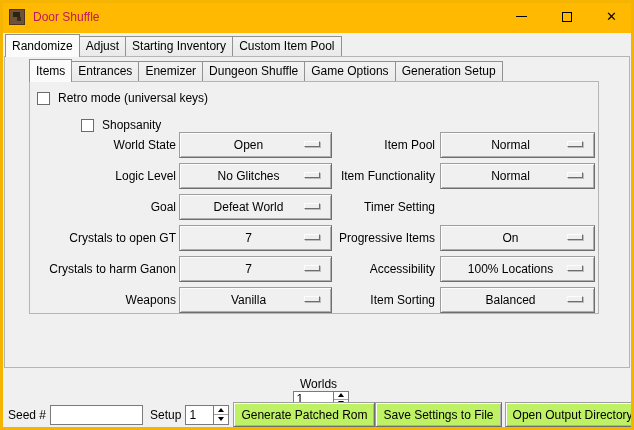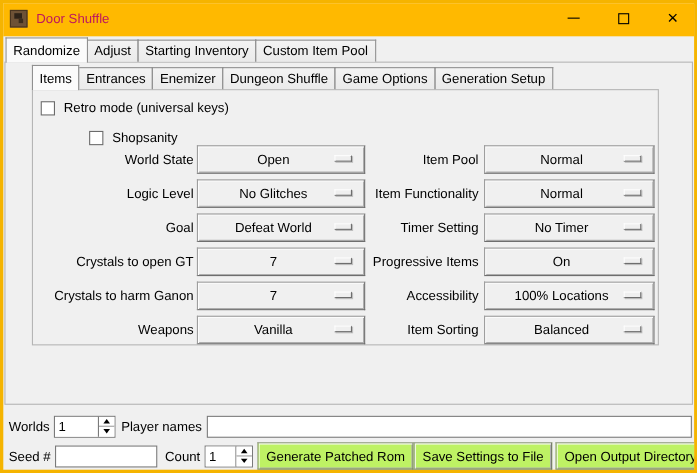--- a/index.html
+++ b/index.html
@@ -68,21 +68,21 @@
         box-shadow: inset 1px 1px 0 #fcfcfc, inset -1px -1px 0 #aeaeae;
         display:flex; align-items:center; justify-content:center; cursor:default; }
   .dd-l { margin-left:3px; width:153px; }
   .dd-r { margin-left:5px; width:155px; }
   .dd .val { margin-right:14px; }
   .dd-ind { position:absolute; right:11px; top:50%; margin-top:-4px; width:16px; height:6px;
             background:#efefef; border:1px solid; border-color:#fdfdfd #6e6e6e #6e6e6e #fdfdfd;
             box-shadow:1px 1px 0 #bdbdbd; }
 
   
-  .row-worlds { position:absolute; left:5px; right:2px; top:374px; height:21px; display:flex; align-items:center; }
+  .row-worlds { position:absolute; left:5px; right:2px; top:374px; height:21px; display:flex; align-items:center;flex-direction:column; }
   .row-seed   { position:absolute; left:5px; right:1px; top:399px; height:25px; display:flex; align-items:center; }
   .flabel { white-space:nowrap; }
   .entry { background:#fff; border:1px solid #7a7a7a; height:20px; font:12px "Liberation Sans",sans-serif; padding:0 3px; }
   .players-entry { flex:1; margin-left:4px; min-width:0; }
   .seed-entry { width:93px; margin-left:4px; }
   .spin { display:flex; height:20px; background:#fff; border:1px solid #7a7a7a; }
   .spin.worlds { width:56px; margin-left:4px; }
   .spin.count  { width:44px; margin-left:4px; }
   .spin input { flex:1; min-width:0; border:none; padding:0 3px; font:12px "Liberation Sans",sans-serif; }
   .spin-btns { width:15px; border-left:1px solid #7a7a7a; display:flex; flex-direction:column; }
@@ -180,24 +180,20 @@
           </div>
         </div>
 
         <div class="srow">
           <div class="lbl-l">Goal</div>
           <div class="dd dd-l">
             <span class="val">Defeat World</span>
             <span class="dd-ind"></span>
           </div>
           <div class="lbl-r">Timer Setting</div>
-          <div class="dd dd-r">
-            <span class="val">No Timer</span>
-            <span class="dd-ind"></span>
-          </div>
         </div>
 
         <div class="srow">
           <div class="lbl-l">Crystals to open GT</div>
           <div class="dd dd-l">
             <span class="val">7</span>
             <span class="dd-ind"></span>
           </div>
           <div class="lbl-r">Progressive Items</div>
           <div class="dd dd-r">
@@ -249,21 +245,21 @@
           </div>
       </div>
     </div>
     <span class="flabel lbl-players">Player names</span>
     <input class="entry players-entry" value="" style="">
   </div>
 
   <div class="row-seed">
     <span class="flabel">Seed #</span>
     <input class="entry seed-entry" value="" style="">
-    <span class="flabel lbl-count">Count</span>
+    <span class="flabel lbl-count">Setup</span>
     <div class="spin count">
       <input value="1" style="">
       <div class="spin-btns">
         <div class="spin-b up">
             <span class="tri-up"></span>
           </div>
         <div class="spin-b down">
             <span class="tri-down"></span>
           </div>
       </div>

